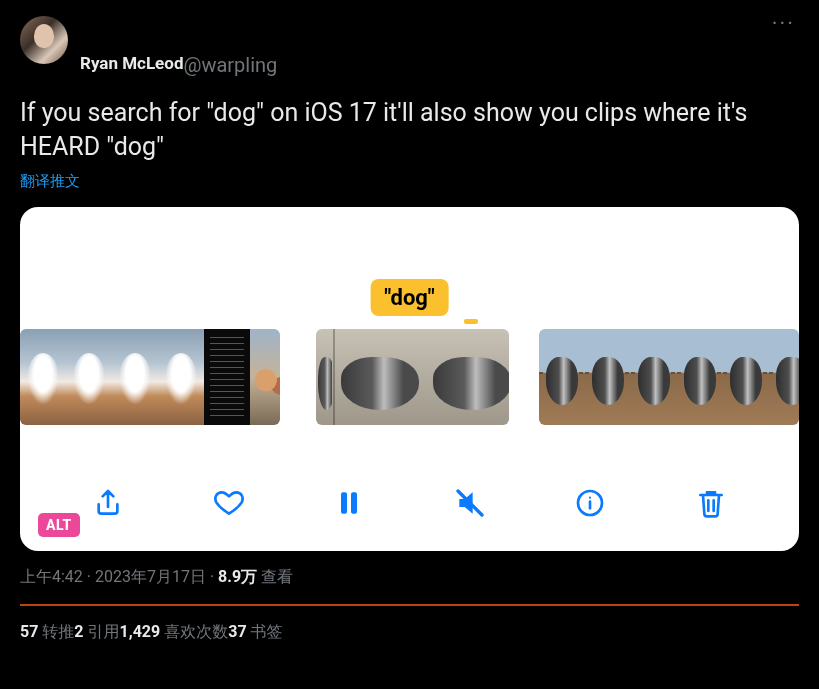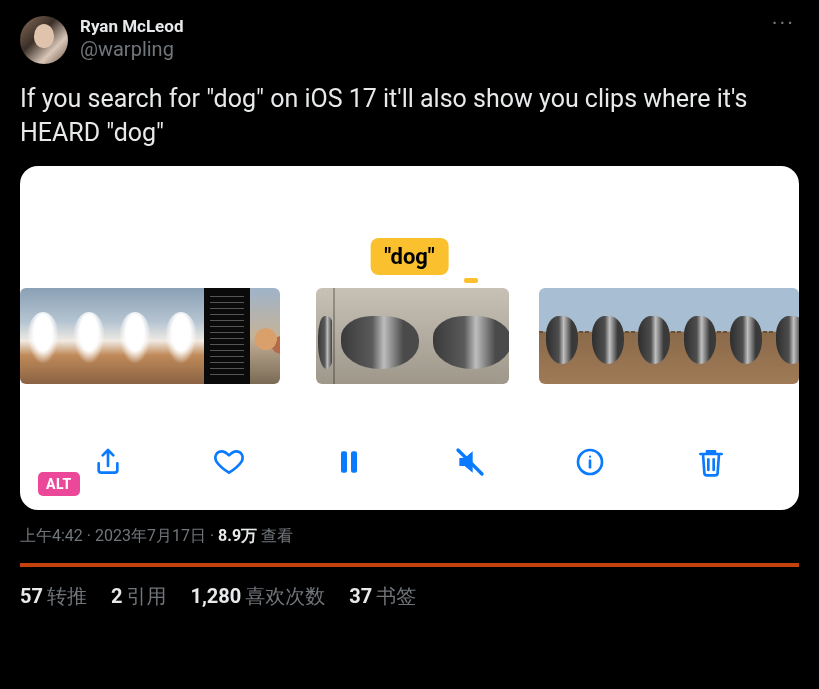--- a/index.html
+++ b/index.html
@@ -30,21 +30,21 @@
     overflow: hidden;
   }
   .avatar::after {
     content: "";
     position: absolute;
     top: 8px; left: 14px;
     width: 20px; height: 24px;
     background: #e0c3ad;
     border-radius: 50% 50% 45% 45%;
   }
-  .names { display: flex; flex-direction: column; line-height: 1.25; }
+  .names { display: flex; flex-direction: row; line-height: 1.25; margin-top: 37px; }
   .display-name { font-weight: 700; font-size: 17px; color: #e7e9ea; }
   .handle { font-size: 20px; color: #71767b; }
   .more {
     margin-left: auto;
     color: #71767b;
     font-size: 22px;
     letter-spacing: 2px;
     line-height: 0.4;
     padding: 4px;
     cursor: pointer;
@@ -215,48 +215,48 @@
     font-size: 14px;
     padding: 4px 8px;
     border-radius: 5px;
     letter-spacing: 0.5px;
   }
   .meta {
     margin-top: 16px;
     padding-bottom: 16px;
     font-size: 16px;
     color: #71767b;
-    border-bottom: 4px solid #c2410c;
+    border-bottom: 2px solid #c2410c;
   }
   .meta .views-count { color: #e7e9ea; font-weight: 700; }
   .stats {
     display: flex;
-    gap: 24px;
     padding: 16px 0;
-    font-size: 20px;
+    font-size: 16px;
     color: #71767b;
   }
   .stats .num { color: #e7e9ea; font-weight: 700; margin-right: 4px; }
 </style>
 </head>
 <body>
 
 <div class="tweet">
 
   <div class="header">
     <div class="avatar"></div>
     <div class="names">
       <span class="display-name">Ryan McLeod</span>
       <span class="handle">@warpling</span>
     </div>
     <div class="more">···</div>
   </div>
 
   <div class="body-text">If you search for "dog" on iOS 17 it'll also show you clips where it's HEARD "dog"</div>
 
+  <div class="translate">翻译推文</div>
 
   <div class="media-card">
 
     <div class="bubble">"dog"</div>
     <div class="playhead-tick"></div>
 
     <div class="strip">
       <div class="clip-group">
         <div class="frame dog-white"></div>
         <div class="frame dog-white"></div>
@@ -323,17 +323,17 @@
     <div class="alt-badge">ALT</div>
   </div>
 
   <div class="meta">
     <span>上午4:42</span><span> · </span><span>2023年7月17日</span><span> · </span><span class="views-count">8.9万</span><span> 查看</span>
   </div>
 
   <div class="stats">
     <div><span class="num">57</span><span>转推</span></div>
     <div><span class="num">2</span><span>引用</span></div>
-    <div><span class="num">1,280</span><span>喜欢次数</span></div>
+    <div><span class="num">1,429</span><span>喜欢次数</span></div>
     <div><span class="num">37</span><span>书签</span></div>
   </div>
 
 </div>
 
 </body></html>

